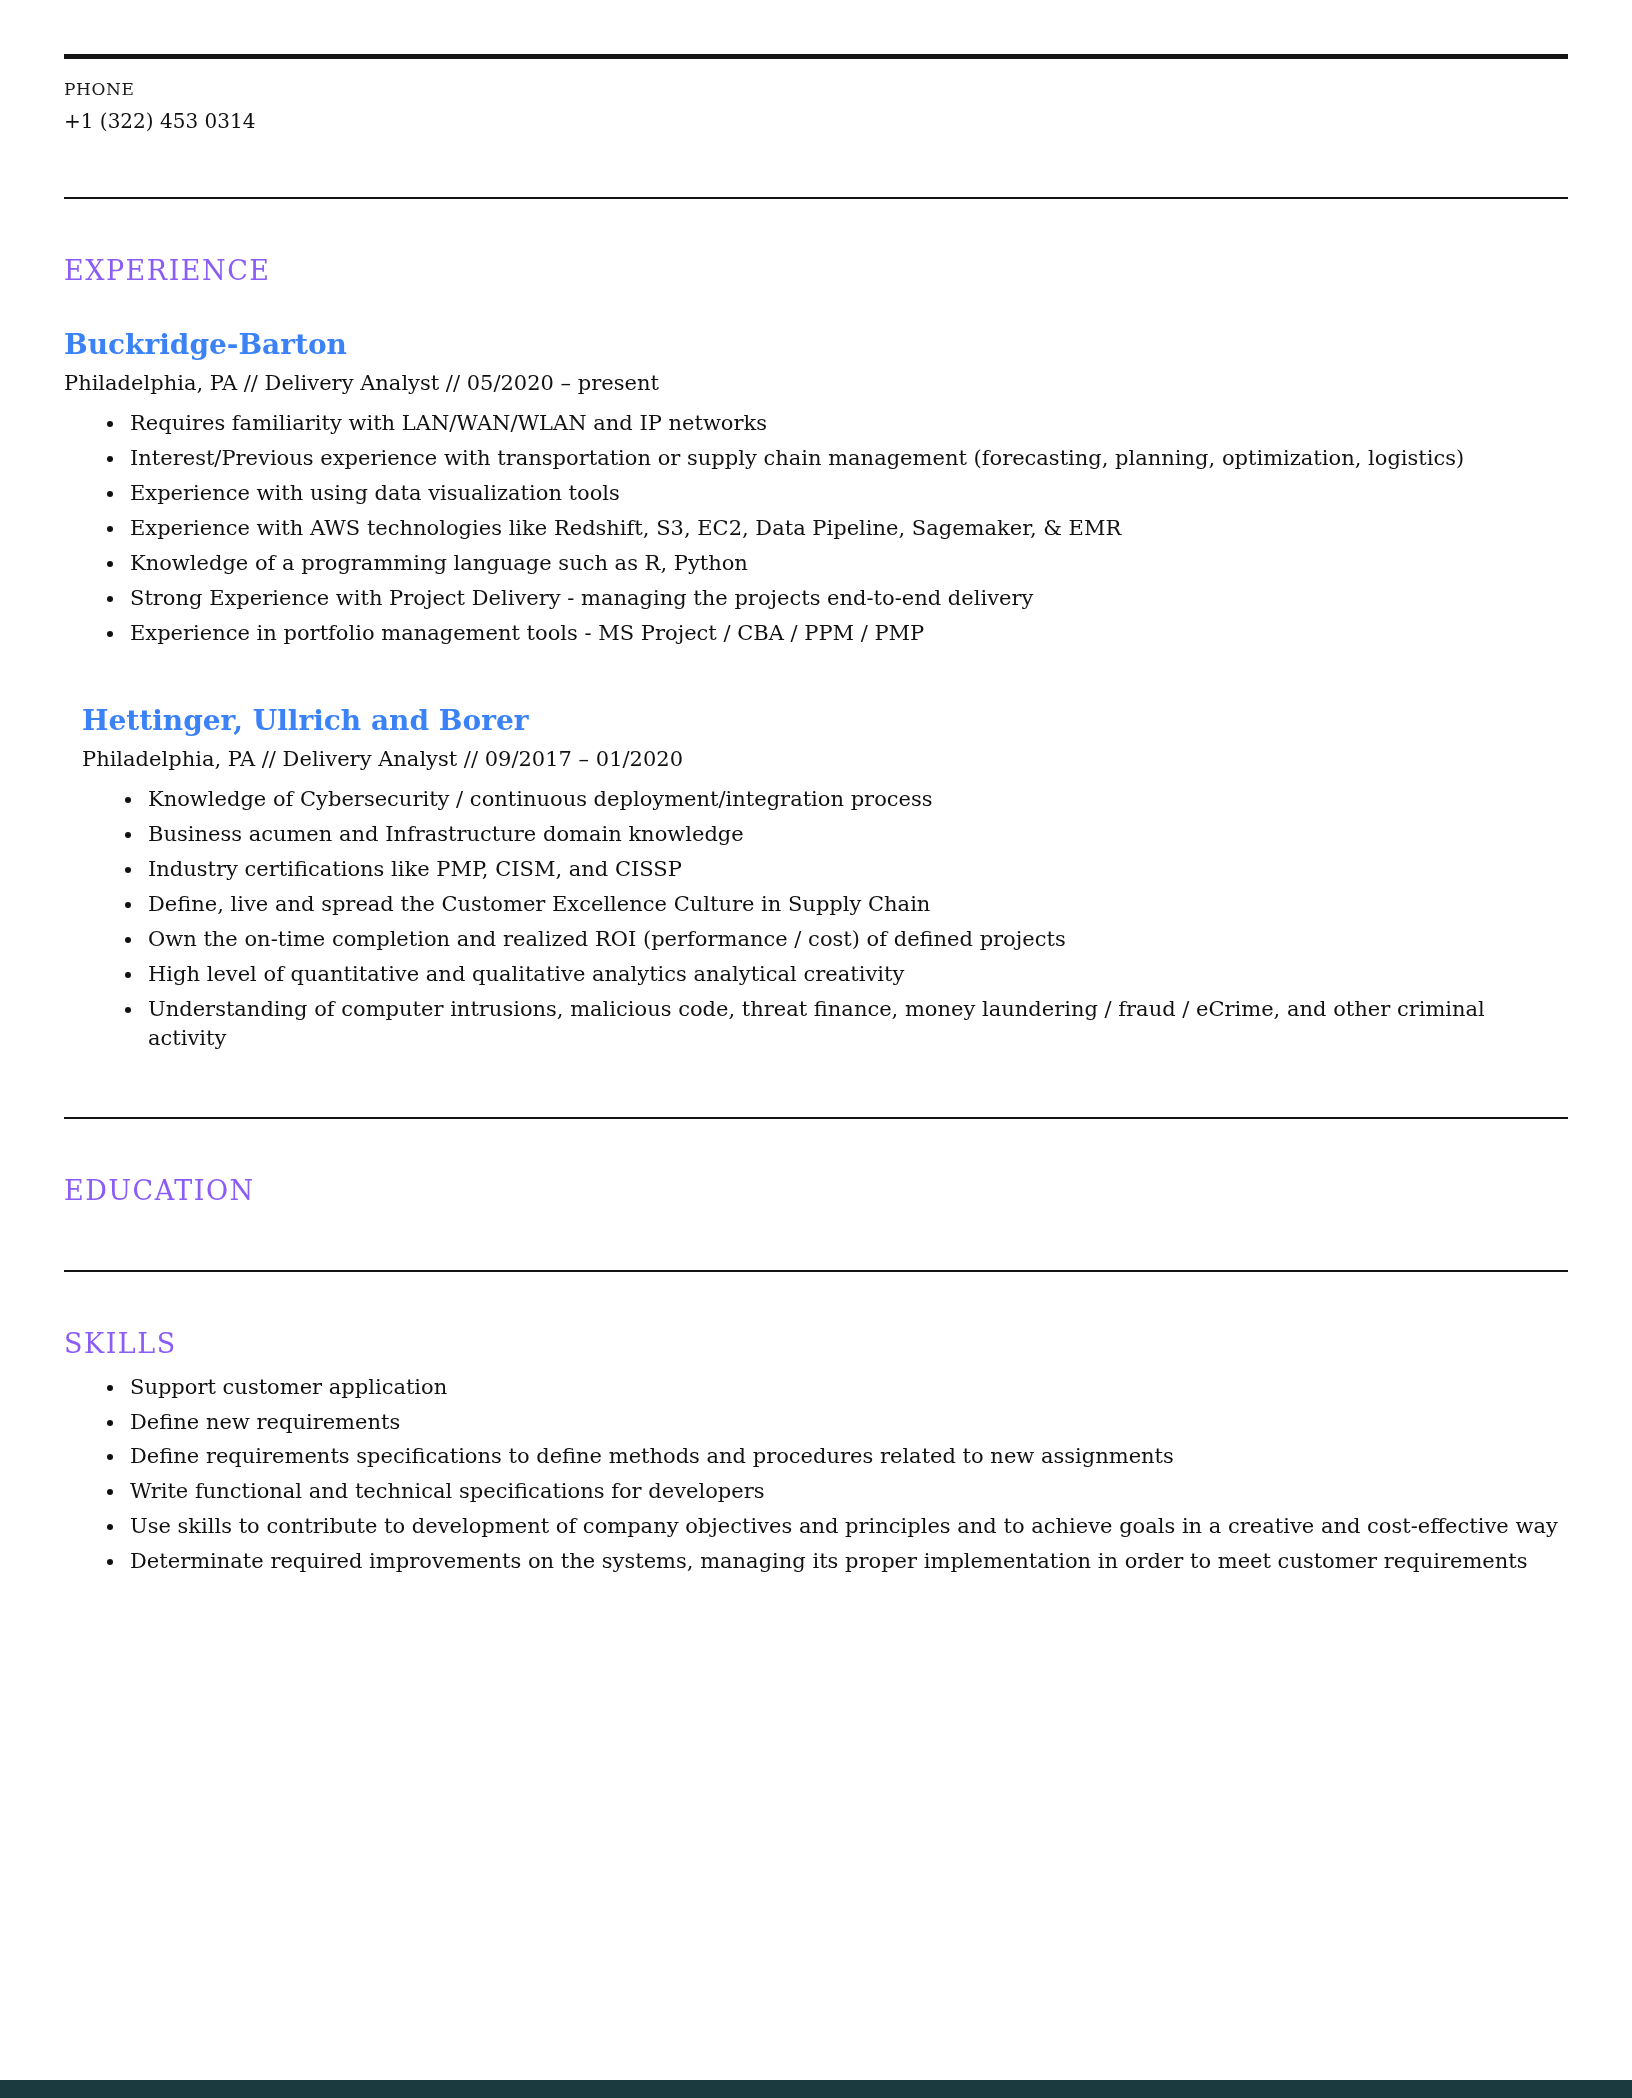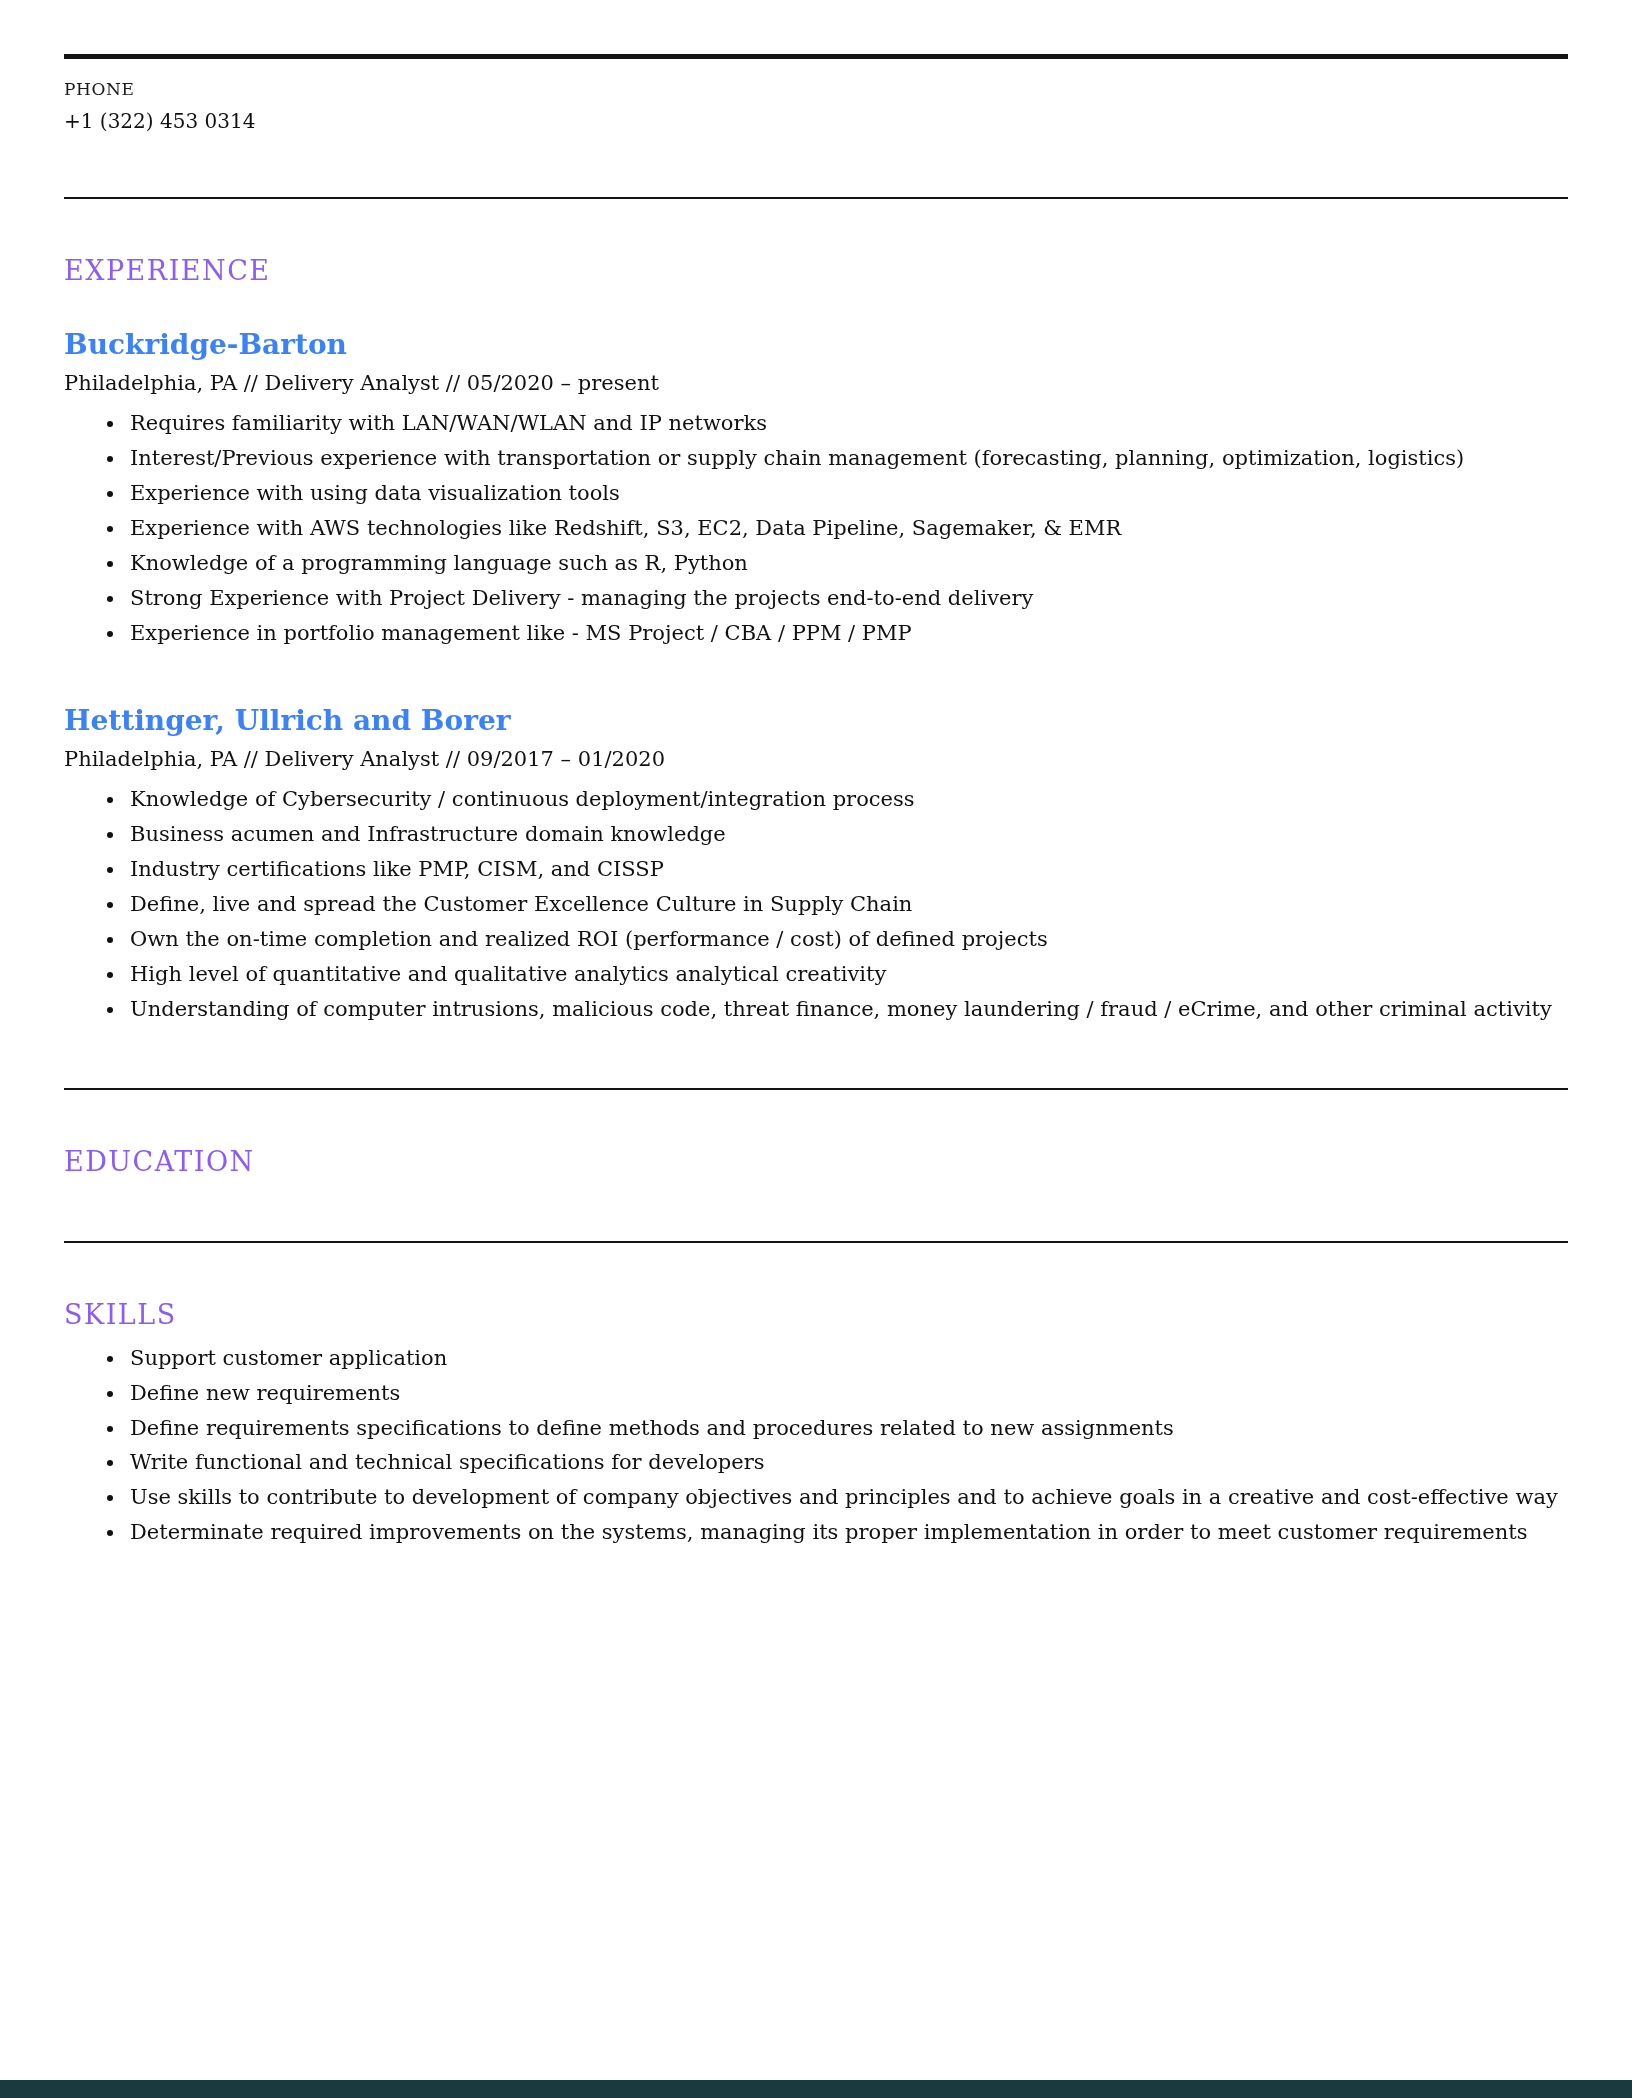--- a/index.html
+++ b/index.html
@@ -48,21 +48,21 @@
     margin-top: 10px;
   }
   .section-title {
     font-size: 27px;
     font-weight: normal;
     letter-spacing: 1.5px;
     margin-top: 56px;
     color: #8b5cf6;
   }
   .job { margin-top: 42px; }
-  .job + .job { margin-top: 56px; }
+  .job + .job { margin-top: 56px; margin-left: 18px; }
   .job-company {
     font-size: 28px;
     font-weight: bold;
     color: #3b82f6;
   }
   .job-meta {
     font-size: 21px;
     margin-top: 10px;
   }
   ul.bullets {
@@ -104,21 +104,21 @@
     <div class="job">
       <h3 class="job-company">Buckridge-Barton</h3>
       <div class="job-meta">Philadelphia, PA // Delivery Analyst // 05/2020 – present</div>
       <ul class="bullets">
         <li>Requires familiarity with LAN/WAN/WLAN and IP networks</li>
         <li>Interest/Previous experience with transportation or supply chain management (forecasting, planning, optimization, logistics)</li>
         <li>Experience with using data visualization tools</li>
         <li>Experience with AWS technologies like Redshift, S3, EC2, Data Pipeline, Sagemaker, &amp; EMR</li>
         <li>Knowledge of a programming language such as R, Python</li>
         <li>Strong Experience with Project Delivery - managing the projects end-to-end delivery</li>
-        <li>Experience in portfolio management like - MS Project / CBA / PPM / PMP</li>
+        <li>Experience in portfolio management tools - MS Project / CBA / PPM / PMP</li>
       </ul>
     </div>
 
     <div class="job">
       <h3 class="job-company">Hettinger, Ullrich and Borer</h3>
       <div class="job-meta">Philadelphia, PA // Delivery Analyst // 09/2017 – 01/2020</div>
       <ul class="bullets">
         <li>Knowledge of Cybersecurity / continuous deployment/integration process</li>
         <li>Business acumen and Infrastructure domain knowledge</li>
         <li>Industry certifications like PMP, CISM, and CISSP</li>

